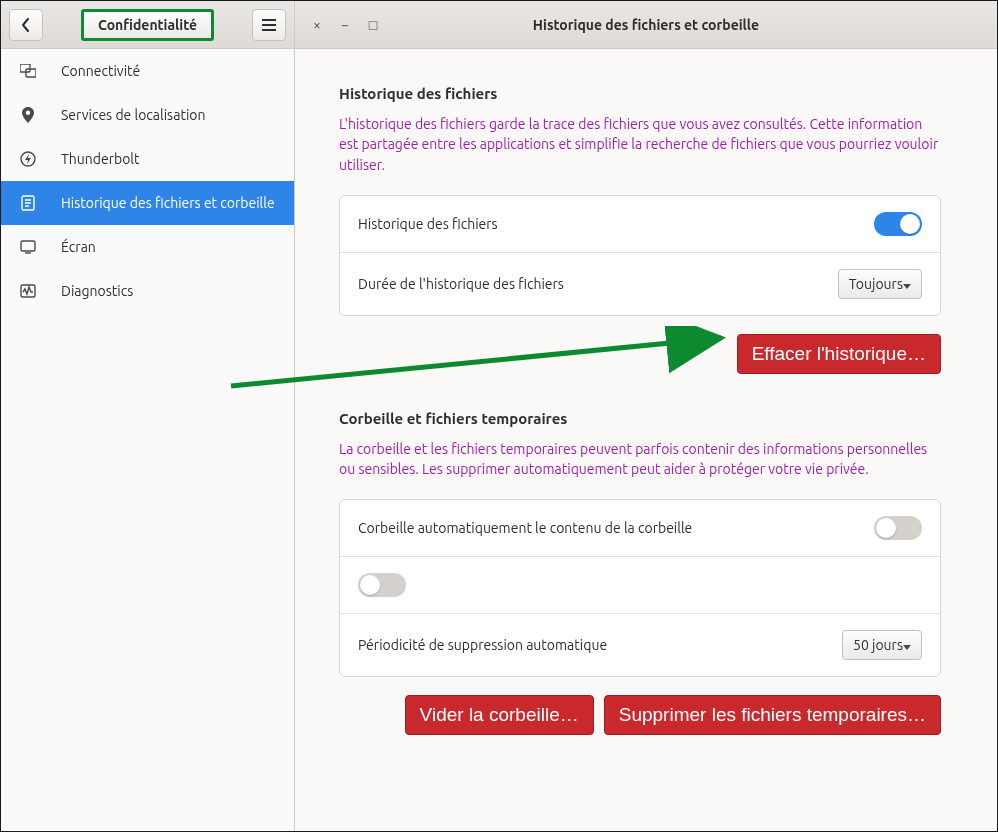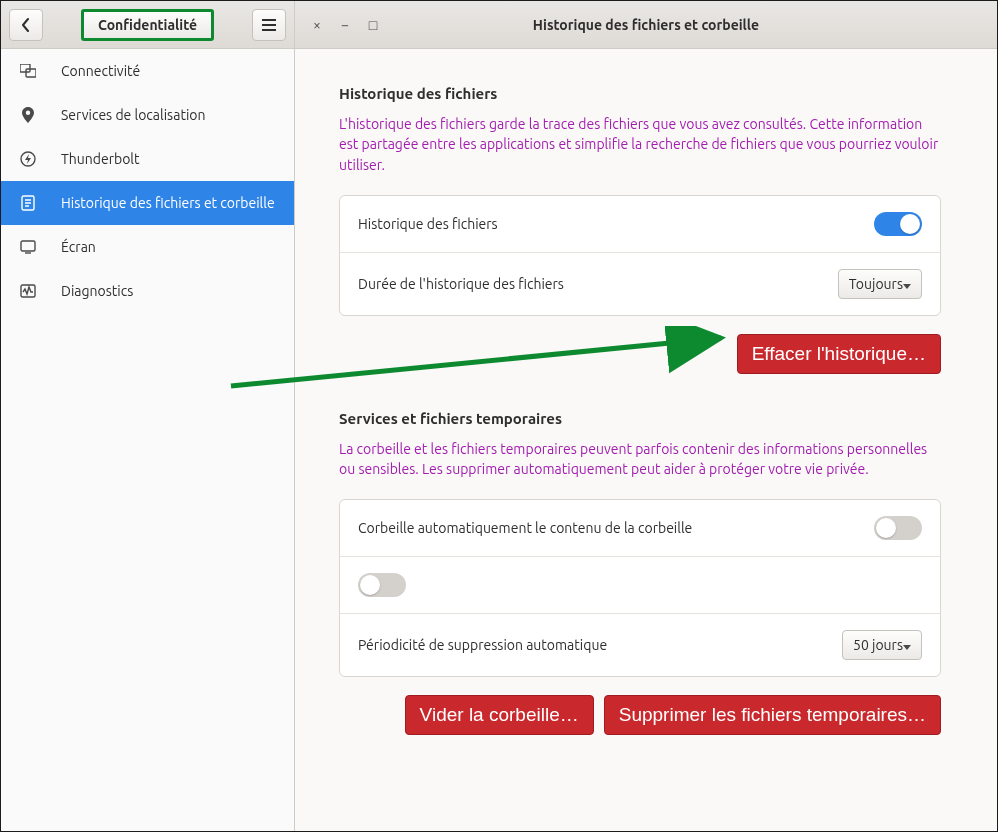--- a/index.html
+++ b/index.html
@@ -152,21 +152,21 @@
           </div>
         </div>
       </div>
 
       <div class="btn-row">
         <button class="danger-btn">
           <span>Effacer l'historique…</span>
         </button>
       </div>
 
-      <div class="section-title">Services et fichiers temporaires</div>
+      <div class="section-title">Corbeille et fichiers temporaires</div>
       <div class="section-desc">La corbeille et les fichiers temporaires peuvent parfois contenir des informations personnelles ou sensibles. Les supprimer automatiquement peut aider à protéger votre vie privée.</div>
 
       <div class="panel">
         <div class="row">
           <div class="label">Corbeille automatiquement le contenu de la corbeille</div>
           <div class="switch off">
               <div class="knob"></div>
             </div>
         </div>
         <div class="row">

